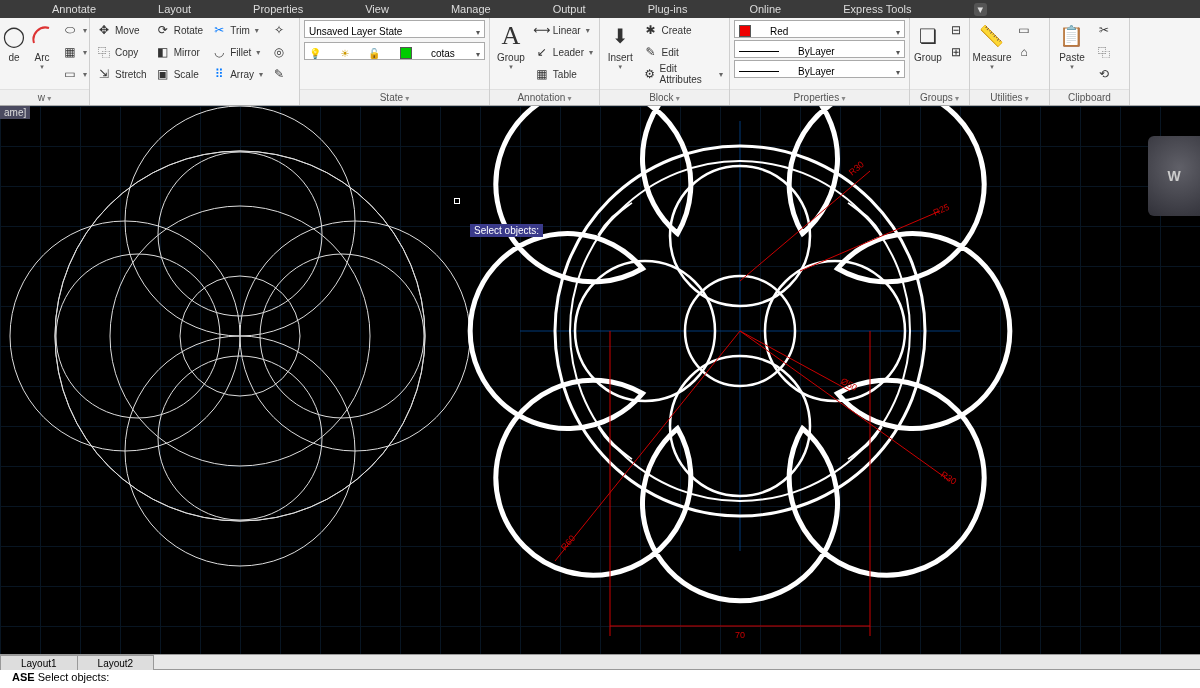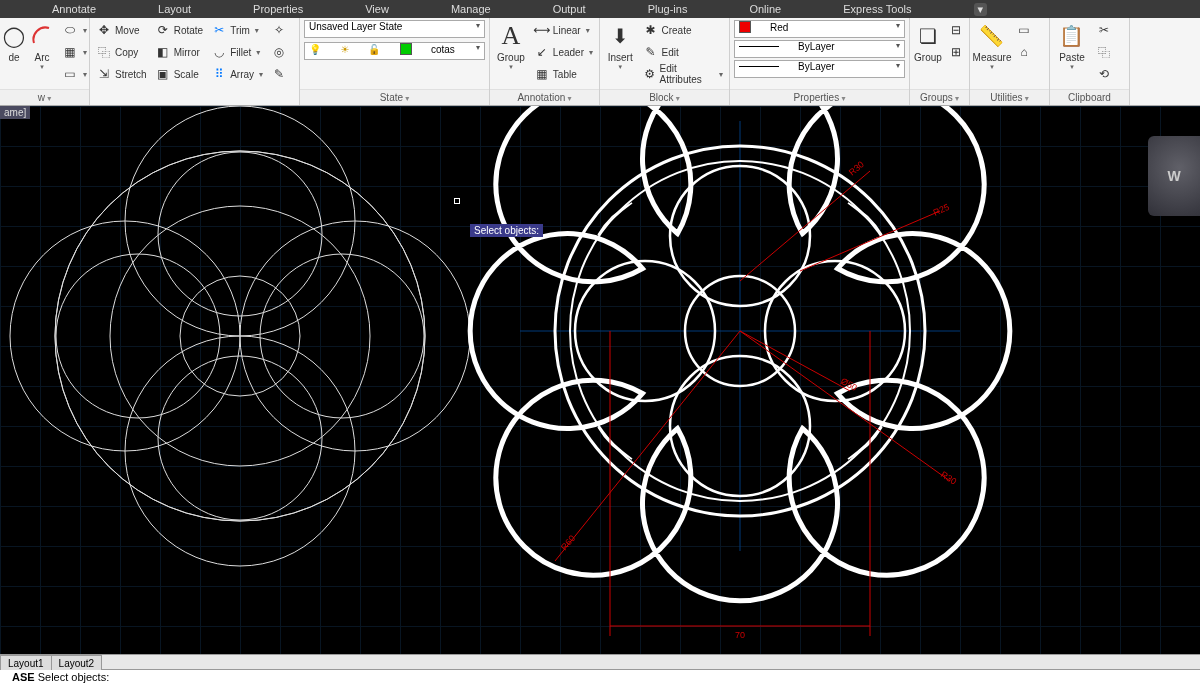--- a/index.html
+++ b/index.html
@@ -20,37 +20,37 @@
 .bigbtn .ico { width: 28px; height: 28px; display: flex; align-items: center; justify-content: center; font-size: 20px; }
 .bigbtn .lbl { margin-top: 2px; }
 .bigbtn .dd::after { content: "▾"; font-size: 7px; color: #666; display: block; }
 
 .col { display: flex; flex-direction: column; gap: 2px; }
 .row { display: flex; align-items: center; gap: 19px; }
 .smbtn { display: flex; align-items: center; gap: 3px; font-size: 10px; color: #333; height: 20px; padding: 0 2px; }
 .smbtn .ico { width: 16px; height: 16px; display: inline-flex; align-items: center; justify-content: center; font-size: 12px; }
 .smdd { font-size: 8px; color: #666; margin-left: 2px; }
 
-.combo { height: 18px; border: 1px solid #aaa; background: #fff; font-size: 10px; display: flex; align-items: flex-start; padding: 0 4px; justify-content: space-between; }
+.combo { height: 18px; border: 1px solid #aaa; background: #fff; font-size: 10px; display: flex; align-items: flex-end; padding: 0 4px; justify-content: space-between; }
 .combo .arrow { font-size: 8px; color: #555; margin-left: 4px; }
 
 .swatch { width: 12px; height: 12px; border: 1px solid #555; display: inline-block; }
 
 
 .canvas-wrap { position: relative; background: #000; height: 548px; }
 .grid-bg { position: absolute; inset: 0; background-image: linear-gradient(#081522 1px, transparent 1px), linear-gradient(90deg, #081522 1px, transparent 1px); background-size: 40px 40px; }
 .frame-label { position: absolute; top: 0; left: 0; background: #4a4a60; color: #ddd; font-size: 10px; padding: 1px 4px; }
 svg.drawing { position: absolute; inset: 0; }
 .viewcube { position: absolute; top: 30px; right: 0; width: 52px; height: 80px; background: radial-gradient(circle at 60% 40%, #606068, #303038); border-radius: 6px 0 0 6px; color: #ccc; display: flex; align-items: center; justify-content: center; font-size: 14px; font-weight: bold; }
 .crosshair-box { position: absolute; width: 6px; height: 6px; border: 1px solid #fff; }
 .tooltip { position: absolute; background: #3a3a8a; color: #fff; font-size: 10px; padding: 1px 4px; }
 
 
 .tabs { background: #e8e8e8; height: 16px; border-top: 1px solid #999; display: flex; font-size: 10px; align-items: flex-end; }
-.tab { padding: 1px 7px; border: 1px solid #999; border-bottom: none; background: #fff; margin-right: -1px; height: 15px; line-height: 13px; }
+.tab { padding: 1px 20px; border: 1px solid #999; border-bottom: none; background: #fff; margin-right: -1px; height: 15px; line-height: 13px; }
 .tab.inactive { background: #ddd; }
 .cmdline { background: #fff; height: 36px; font-family: Consolas, monospace; font-size: 11px; padding: 1px 12px; color: #000; }
 .cmdline b { font-weight: bold; }
 </style>
 </head>
 <body>
 
 <div class="menubar">
   <span>Annotate</span>
   <span>Layout</span>

